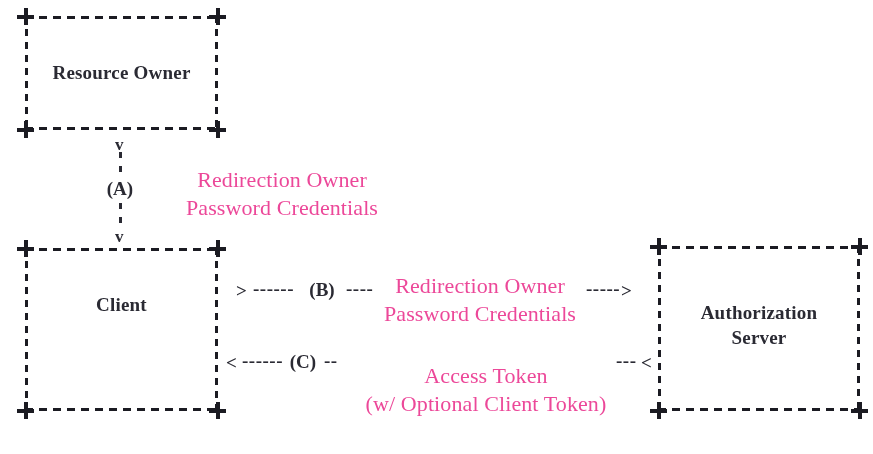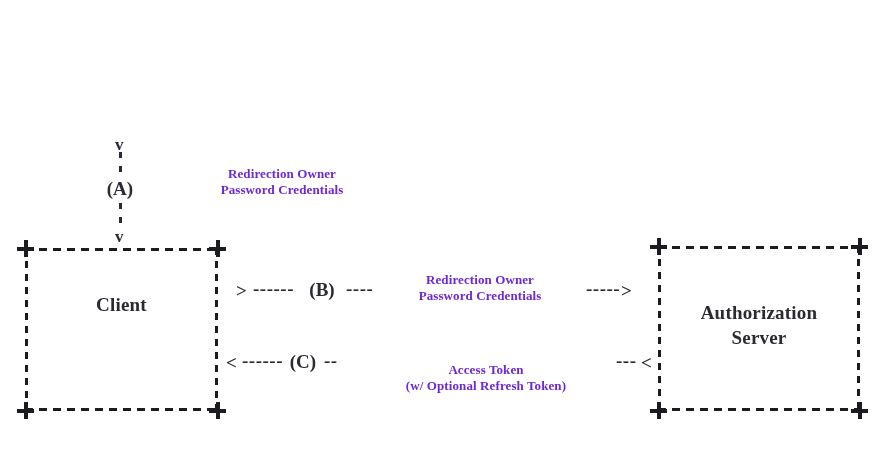--- a/index.html
+++ b/index.html
@@ -82,24 +82,24 @@
     font-weight: bold;
     font-size: 19px;
     line-height: 1.28;
     color: #2a2a33;
     letter-spacing: 0.2px;
   }
 
   
   .flow-text {
     position: absolute;
-    font-weight: bold;
-    font-size: 13px;
+    font-weight: normal;
+    font-size: 22px;
     line-height: 1.26;
-    color: #6d28d9;
+    color: #ec4899;
     white-space: pre;
     letter-spacing: 0.1px;
   }
   .flow-text.center { text-align: center; }
 
   
   .seg {
     position: absolute;
     font-weight: bold;
     font-size: 19px;
@@ -130,20 +130,31 @@
     font-size: 17px;
     color: #2a2a33;
     line-height: 1;
   }
 </style>
 </head>
 <body>
 
 <div id="canvas">
 
+  <div class="node-box" style="left:25px; top:16px; width:193px; height:114px;">
+    <div class="edge edge-h edge-top"></div>
+    <div class="edge edge-h edge-bottom"></div>
+    <div class="edge edge-v edge-left"></div>
+    <div class="edge edge-v edge-right"></div>
+    <div class="corner corner-tl"></div>
+    <div class="corner corner-tr"></div>
+    <div class="corner corner-bl"></div>
+    <div class="corner corner-br"></div>
+    <div class="node-label">Resource Owner</div>
+  </div>
 
   <div class="chev" style="left:115px; top:136px;">v</div>
   <div class="seg-v" style="left:119px; top:152px; height:24px;"></div>
   <div class="seg-label" style="left:99px; top:178px; width:42px;">(A)</div>
   <div class="seg-v" style="left:119px; top:203px; height:24px;"></div>
   <div class="chev" style="left:115px; top:228px;">v</div>
 
   <div class="flow-text center" style="left:184px; top:166px; width:196px;"><span>Redirection Owner</span><br><span>Password Credentials</span></div>
 
   <div class="node-box" style="left:658px; top:246px; width:202px; height:165px;">
@@ -179,18 +190,18 @@
   <div class="flow-text center" style="left:382px; top:272px; width:196px;"><span>Redirection Owner</span><br><span>Password Credentials</span></div>
 
   <div class="seg" style="left:586px; top:279px;">-----</div>
   <div class="seg" style="left:621px; top:281px;">&gt;</div>
 
   <div class="seg" style="left:226px; top:353px;">&lt;</div>
   <div class="seg" style="left:242px; top:351px;">------</div>
   <div class="seg-label" style="left:282px; top:351px; width:42px;">(C)</div>
   <div class="seg" style="left:324px; top:351px;">--</div>
 
-  <div class="flow-text center" style="left:358px; top:342px; width:256px;margin-top:20px;"><span>Access Token</span><br><span>(w/ Optional Refresh Token)</span></div>
+  <div class="flow-text center" style="left:358px; top:342px; width:256px;margin-top:20px;"><span>Access Token</span><br><span>(w/ Optional Client Token)</span></div>
 
   <div class="seg" style="left:616px; top:351px;">---</div>
   <div class="seg" style="left:641px; top:353px;">&lt;</div>
 
 </div>
 
 </body></html>

